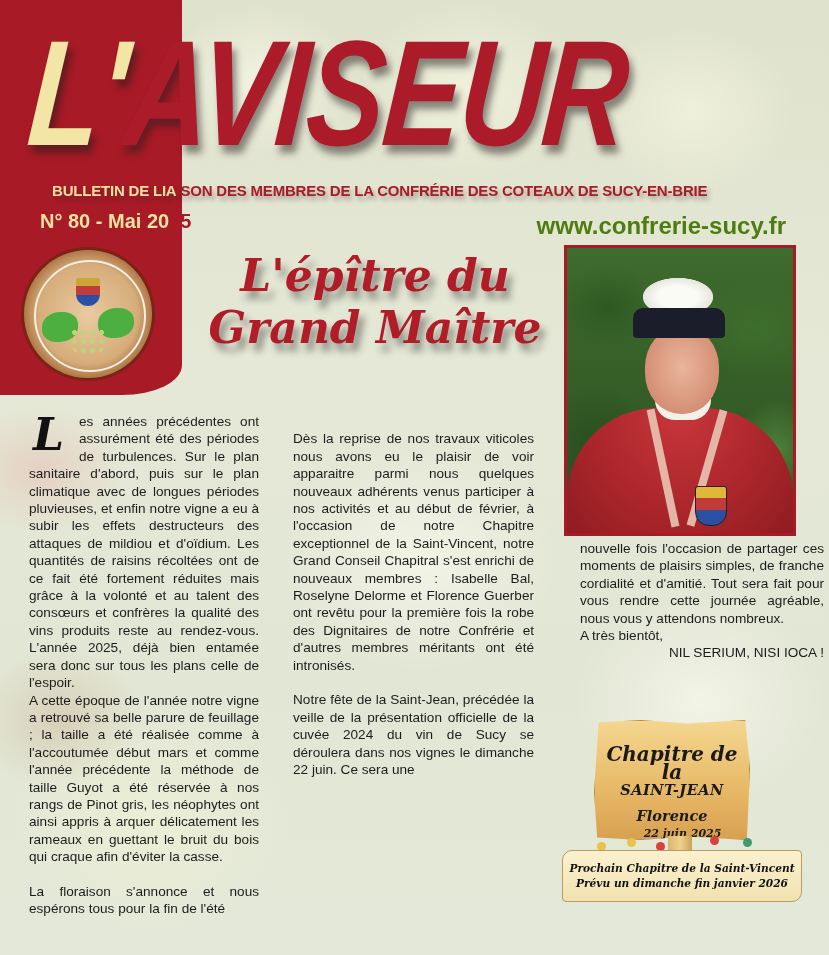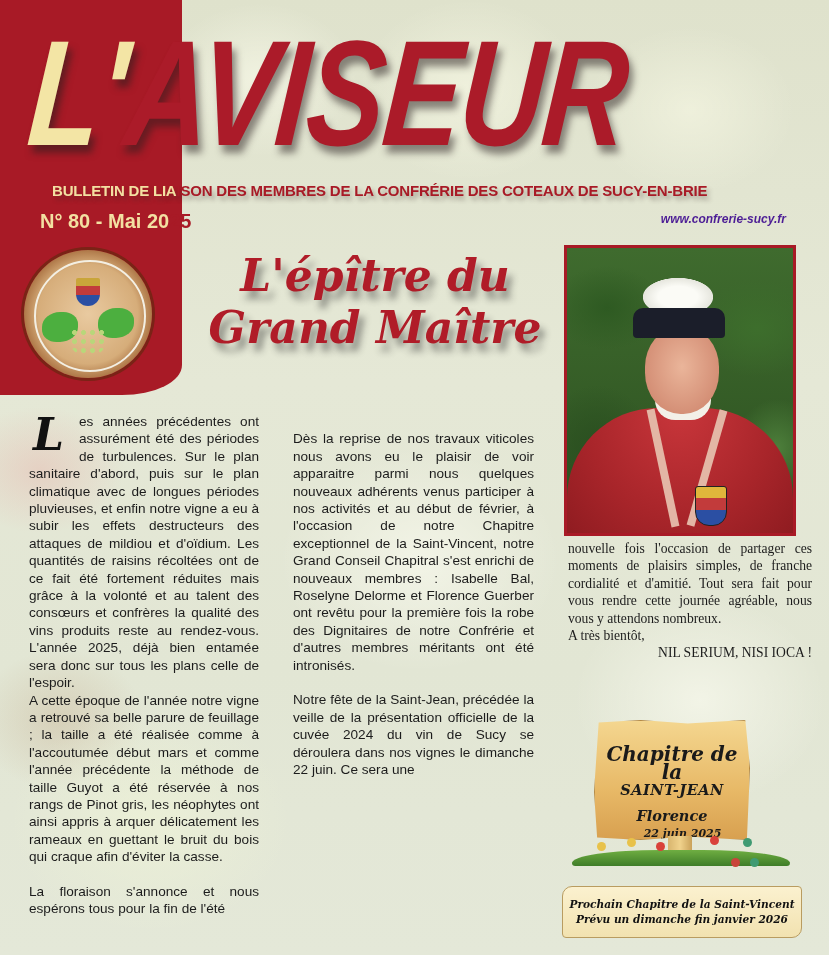--- a/index.html
+++ b/index.html
@@ -43,21 +43,21 @@
   .subtitle .a { color: #f3e0a2; }
   .subtitle .b { color: #a81a26; }
   .issue {
     position: absolute; left: 40px; top: 210px;
     font-weight: bold; font-size: 20px; white-space: nowrap;
   }
   .issue .a { color: #f3e0a2; }
   .issue .b { color: #a81a26; }
   .website {
     position: absolute; right: 43px; top: 212px;
-    color: #4c1d95; font-weight: bold; font-size: 12px; font-style: italic;
+    color: #4d7c0f; font-weight: bold; font-size: 24px;
   }
   .logo {
     position: absolute; left: 24px; top: 250px; width: 128px; height: 128px;
     border-radius: 50%;
     background: radial-gradient(circle at 50% 50%, #e9caa0 0%, #d6ad7a 55%, #b07a4a 70%, #6b2a1a 78%, #5a1c12 100%);
     box-shadow: 0 0 0 3px #7a2316;
     overflow: hidden;
   }
   .logo .ring {
     position: absolute; left: 10px; top: 10px; width: 108px; height: 108px;
@@ -128,21 +128,21 @@
     border-radius: 3px 3px 14px 14px; border: 1px solid #222;
   }
   .col {
     position: absolute; color: #1c1c1c; font-size: 13.6px; line-height: 17.4px;
     text-align: justify;
   }
   .col p { margin: 0; }
   .col p.gap { margin-top: 17.4px; }
   .col1 { left: 29px; top: 413px; width: 230px; }
   .col2 { left: 293px; top: 413px; width: 241px; }
-  .col3 { left: 568px; top: 540px; width: 244px; font-family: Liberation Serif, serif; }
+  .col3 { left: 580px; top: 540px; width: 244px; }
   .dropcap {
     float: left; font-family: "DejaVu Serif", serif; font-style: italic; font-weight: bold;
     font-size: 44px; line-height: 40px; margin: 2px 8px 0 4px; height: 46px; width: 38px;
     color: #111;
   }
   .signoff { margin-top: 17.4px; }
   .motto { text-align: right; padding-right: 0; }
   .sign {
     position: absolute; left: 594px; top: 720px; width: 154px; height: 118px;
     background: linear-gradient(180deg, #f4d68f, #e7b866 60%, #d8a050);
@@ -160,21 +160,21 @@
     position: absolute; left: 668px; top: 836px; width: 24px; height: 28px;
     background: linear-gradient(90deg, #d8b56e, #f0d28c, #caa25a);
   }
   .grass {
     position: absolute; left: 572px; top: 850px; width: 218px; height: 16px;
     background: linear-gradient(180deg, #6fae42, #3f7d28);
     border-radius: 50% 50% 4px 4px / 100% 100% 4px 4px;
   }
   .flower { position: absolute; width: 9px; height: 9px; border-radius: 50%; }
   .scroll {
-    position: absolute; left: 562px; top: 886px; width: 240px; height: 52px;
+    position: absolute; left: 562px; top: 850px; width: 240px; height: 52px;
     background: linear-gradient(180deg, #fbf1cf, #f2e2b0);
     border: 1px solid #b99c60; border-radius: 10px 4px 10px 4px;
     text-align: center;
     font-family: "DejaVu Serif", serif; font-style: italic; font-weight: bold;
     font-size: 10.6px; line-height: 15px; color: #111;
     padding-top: 10px; box-sizing: border-box;
   }
 </style>
 </head>
 <body>

